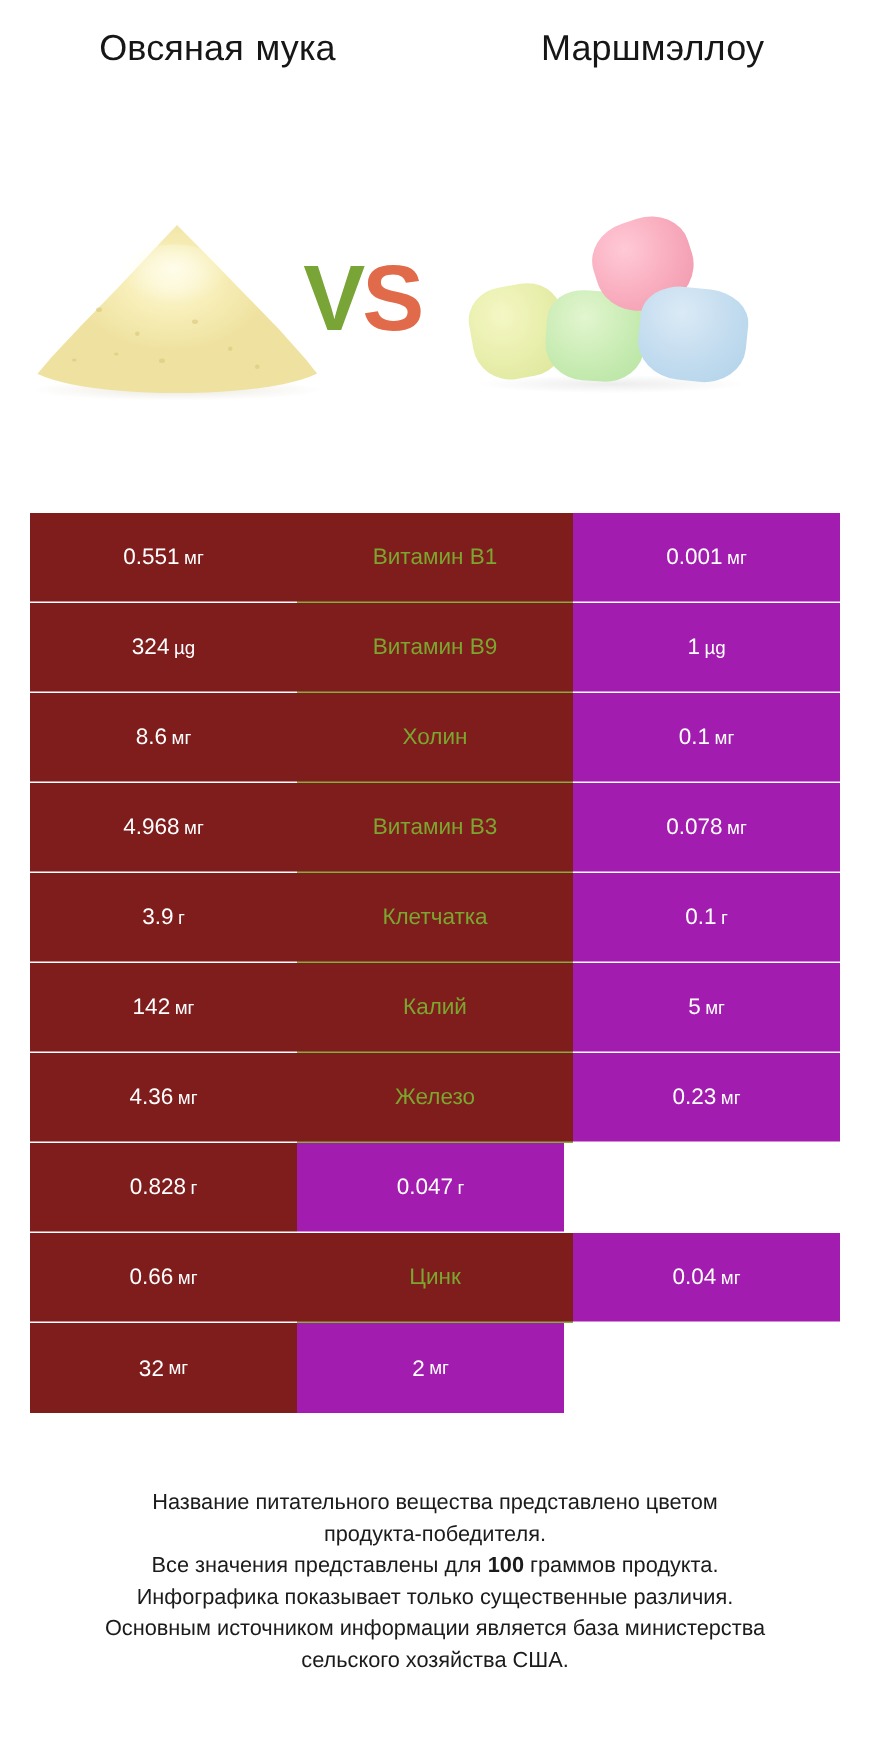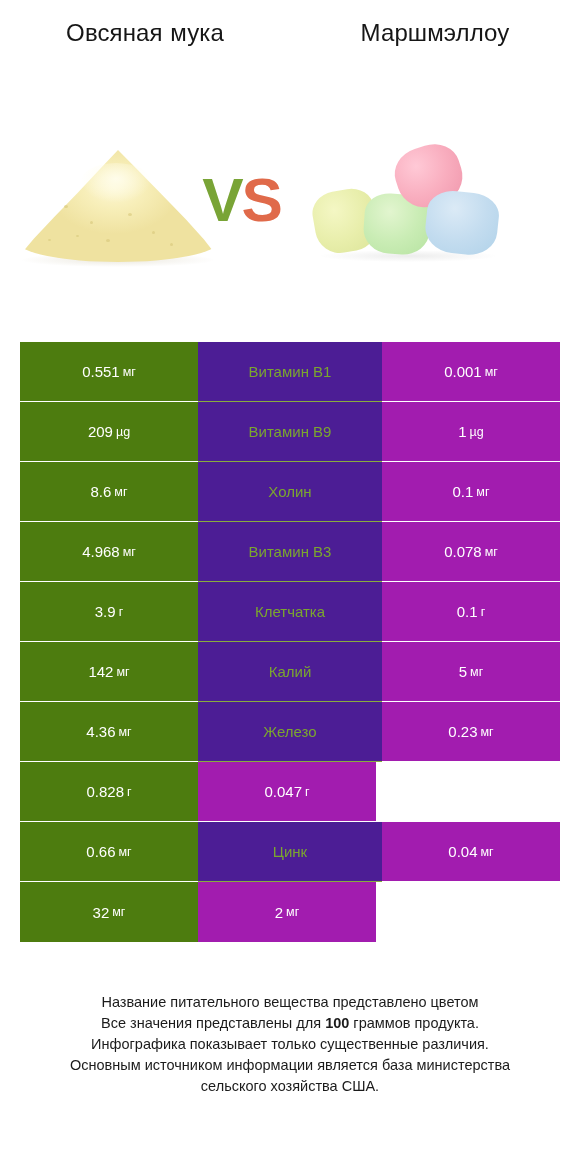--- a/index.html
+++ b/index.html
@@ -183,26 +183,26 @@
     justify-content: center;
     text-align: center;
     overflow: hidden;
   }
   .cell-left, .cell-right {
     width: 178px;
     color: #ffffff;
     font-size: 15px;
     border-bottom: 1px solid #ffffff;
   }
-  .cell-left  { background: #4d7c0f; }
+  .cell-left  { background: #7f1d1d; }
   .cell-right { background: #a21caf; }
 
   .cell-mid {
     width: 184px;
-    background: #4c1d95;
+    background: #7f1d1d;
     border-bottom: 1px solid #8aab3e;
     font-size: 15px;
     line-height: 19px;
     padding: 0 2px;
   }
   .cell-mid .lbl {
     display: block;
     white-space: nowrap;
     width: 180px;
     overflow: hidden;
@@ -292,21 +292,21 @@
         <div class="cell cell-mid">
           <span class="lbl win-left">Витамин B1</span>
         </div>
         <div class="cell cell-right">
           <span class="val-num">0.001</span>
           <span class="val-unit">мг</span>
         </div>
       </div>
       <div class="row">
         <div class="cell cell-left">
-          <span class="val-num">209</span>
+          <span class="val-num">324</span>
           <span class="val-unit">µg</span>
         </div>
         <div class="cell cell-mid">
           <span class="lbl win-left">Витамин B9</span>
         </div>
         <div class="cell cell-right">
           <span class="val-num">1</span>
           <span class="val-unit">µg</span>
         </div>
       </div>
@@ -405,19 +405,20 @@
         </div>
         <div class="cell cell-right">
           <span class="val-num">2</span>
           <span class="val-unit">мг</span>
         </div>
       </div>
     </div>
 
   <div class="footer">
     <p>Название питательного вещества представлено цветом</p>
+    <p>продукта-победителя.</p>
     <p><span>Все значения представлены для </span><b>100</b><span> граммов продукта.</span></p>
     <p>Инфографика показывает только существенные различия.</p>
     <p>Основным источником информации является база министерства</p>
     <p>сельского хозяйства США.</p>
   </div>
 
 </div>
 
 </body></html>

